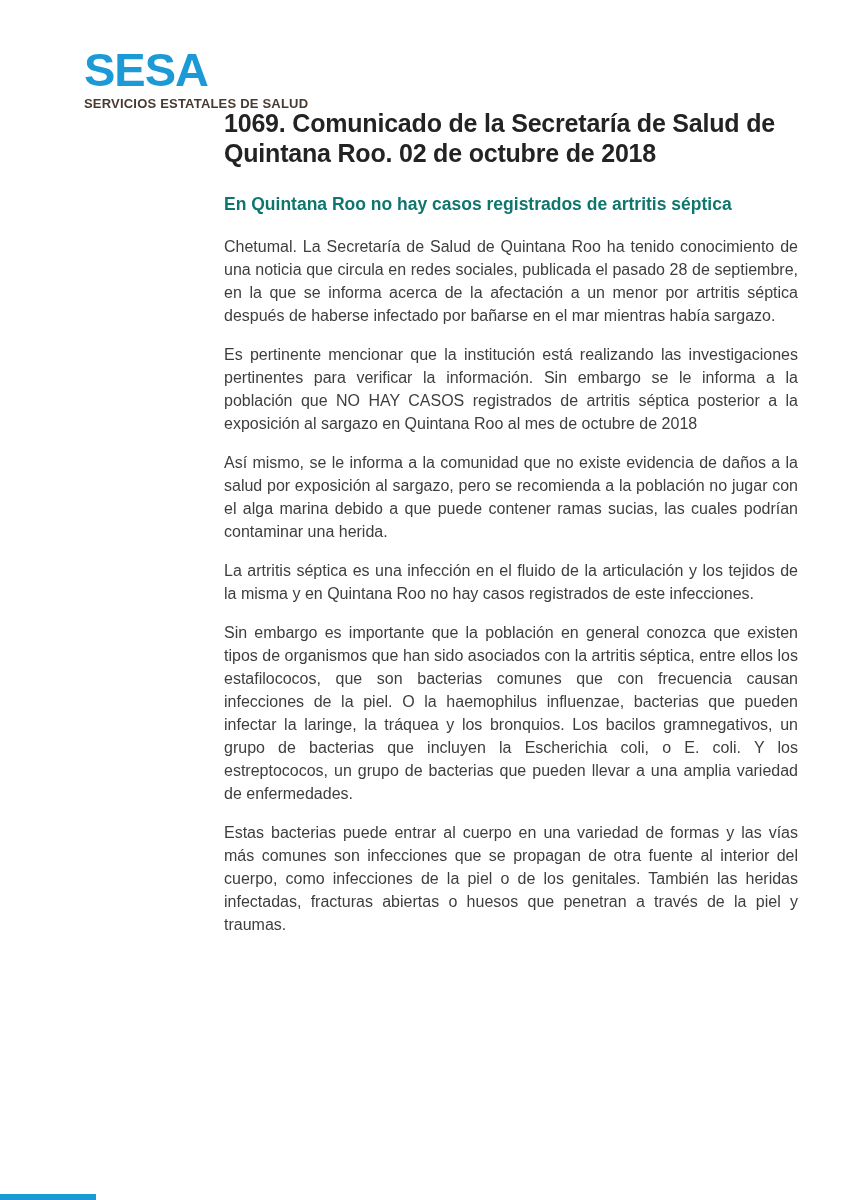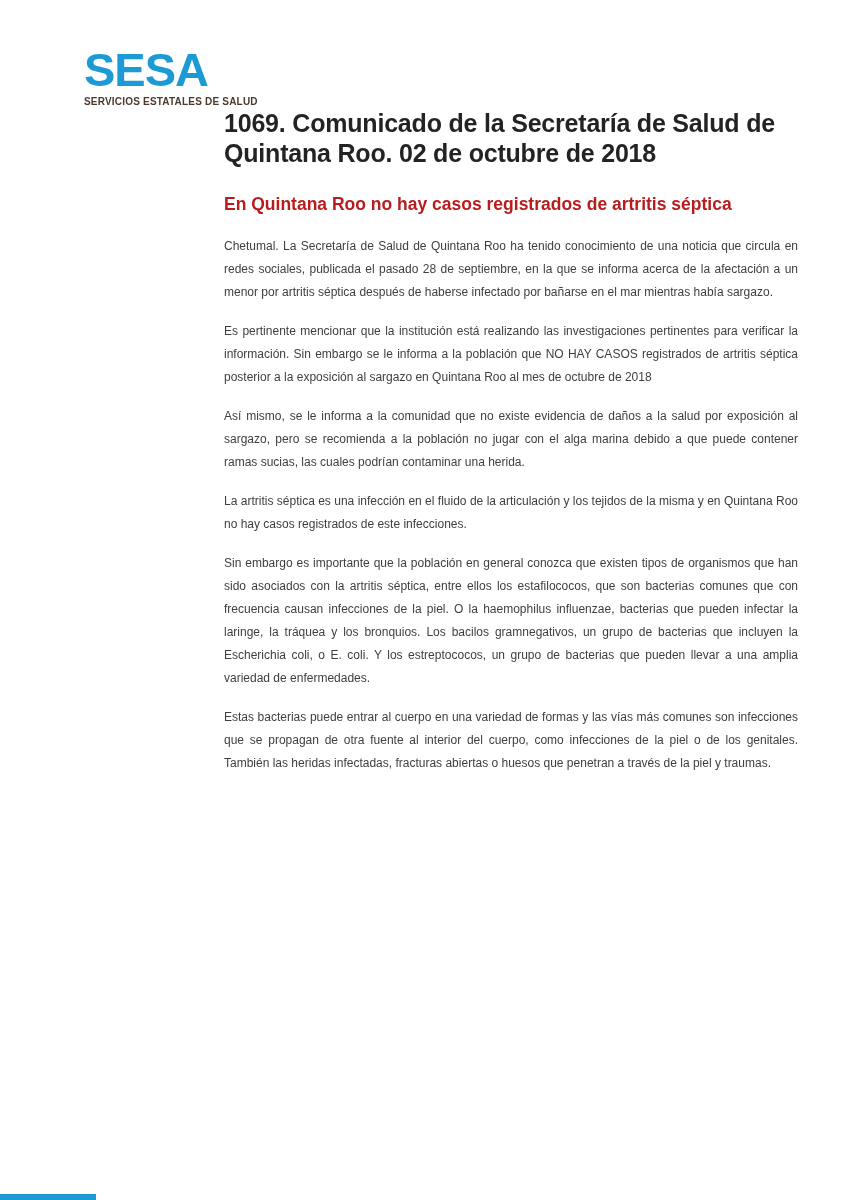--- a/index.html
+++ b/index.html
@@ -22,21 +22,21 @@
     margin-top: 26px;
   }
   .logo-text {
     font-size: 47px;
     font-weight: bold;
     letter-spacing: -1px;
     line-height: 1.0;
     color: #1b9ad6;
   }
   .logo-tagline {
-    font-size: 10px;
+    font-size: 13px;
     font-weight: bold;
     letter-spacing: 0.2px;
     color: #4a392d;
     margin-top: 3px;
     white-space: nowrap;
   }
   .content {
     position: absolute;
     left: 224px;
     top: 108px;
@@ -47,25 +47,25 @@
     font-size: 25px;
     font-weight: bold;
     line-height: 1.2;
     color: #232323;
     letter-spacing: -0.2px;
   }
   .doc-subtitle {
     margin: 4px 0 20px 0;
     font-size: 17.5px;
     font-weight: bold;
-    color: #b91c1c;
+    color: #0f766e;
   }
   .doc-body p {
     margin: 0 0 16px 0;
-    font-size: 12px;
+    font-size: 16px;
     line-height: 23px;
     text-align: justify;
     color: #3e3e3e;
   }
   .footer-bar {
     position: absolute;
     left: 0;
     bottom: 0;
     width: 96px;
     height: 6px;

